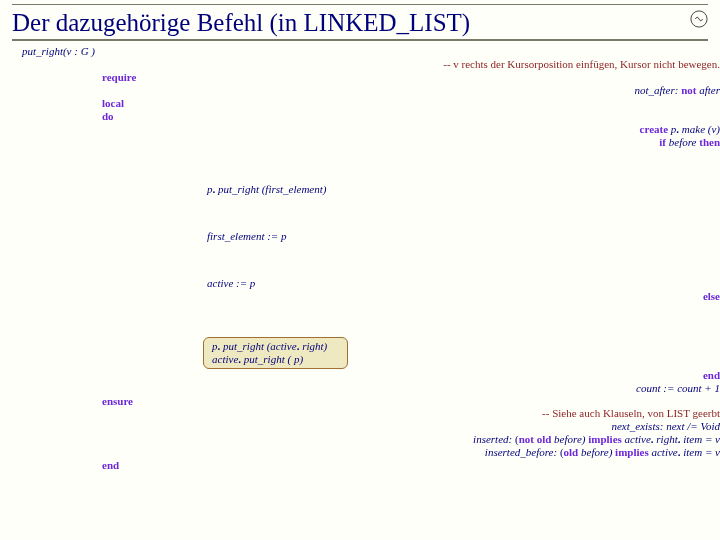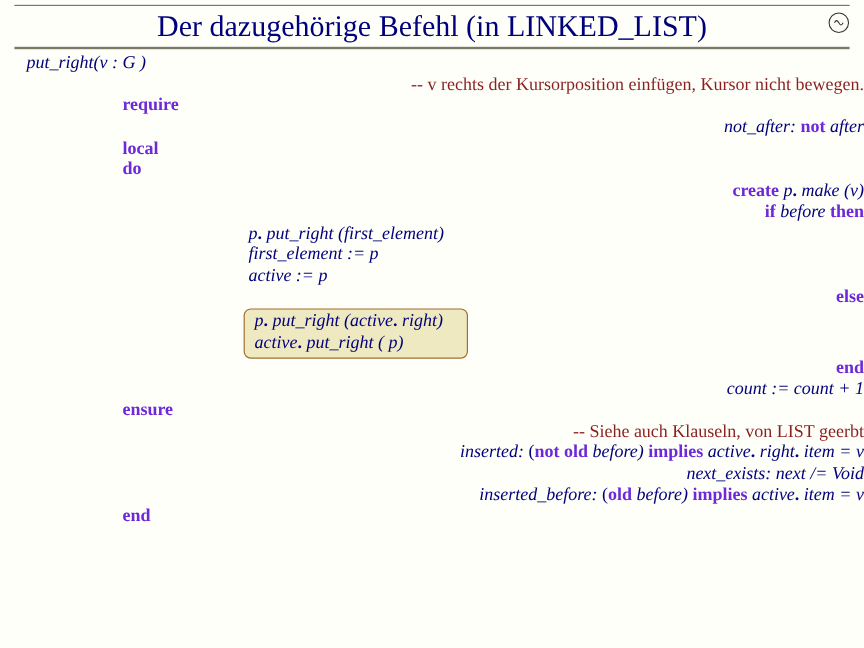--- a/index.html
+++ b/index.html
@@ -18,33 +18,32 @@
     margin: 0 12px 0 12px;
     padding-top: 2px;
   }
   .hr-thin { border: 0; border-top: 1px solid #7a7a66; margin: 2px 0; }
   .hr-thick { border: 0; border-top: 2px solid #7a7a66; margin: 2px 0 4px 0; }
   .title {
     font-size: 25px;
     color: #00007a;
     margin: 4px 0 2px 0;
     font-weight: normal;
-    text-align: center;
   }
   .code {
     margin: 4px 0 0 22px;
     line-height: 1.18;
-    font-size: 15px;
+    font-size: 11px;
   }
   .i { font-style: italic; color: #00007a; }
   .kw { font-weight: bold; color: #6d28d9; }
   .comment { color: #8a1f1f; }
   .ind1 { margin-left: 80px; }
   .ind2 { margin-left: 60px; text-align: right; }
-  .ind3 { margin-left: 185px; }
+  .ind3 { margin-left: 185px; margin-top: 34px; }
   .sig { margin-left: 0; }
   .box {
     display: inline-block;
     border: 1px solid #a07030;
     border-radius: 6px;
     background: #efe9c2;
     padding: 2px 20px 2px 8px;
     margin-left: -4px;
   }
   .box-line { white-space: nowrap; }
@@ -125,33 +124,33 @@
     </div>
   </div>
 
   <div class="ind2 kw">end</div>
   <div class="ind2 i">count := count + 1</div>
 
   <div class="ind1 kw">ensure</div>
   <div class="ind2 comment">-- Siehe auch Klauseln, von LIST geerbt</div>
 
   <div class="ind2">
+    <span class="i">next_exists:</span>
+    <span class="i">next /= Void</span>
+  </div>
+
+  <div class="ind2">
     <span class="i">inserted:</span>
     (<span class="kw">not</span>
     <span class="kw">old</span>
     <span class="i">before)</span>
     <span class="kw">implies</span>
     <span class="i">active</span><span class="dot">.</span>
     <span class="i">right</span><span class="dot">.</span>
     <span class="i">item = v</span>
-  </div>
-
-  <div class="ind2">
-    <span class="i">next_exists:</span>
-    <span class="i">next /= Void</span>
   </div>
 
   <div class="ind2">
     <span class="i">inserted_before:</span>
     (<span class="kw">old</span>
     <span class="i">before)</span>
     <span class="kw">implies</span>
     <span class="i">active</span><span class="dot">.</span>
     <span class="i">item = v</span>
   </div>

